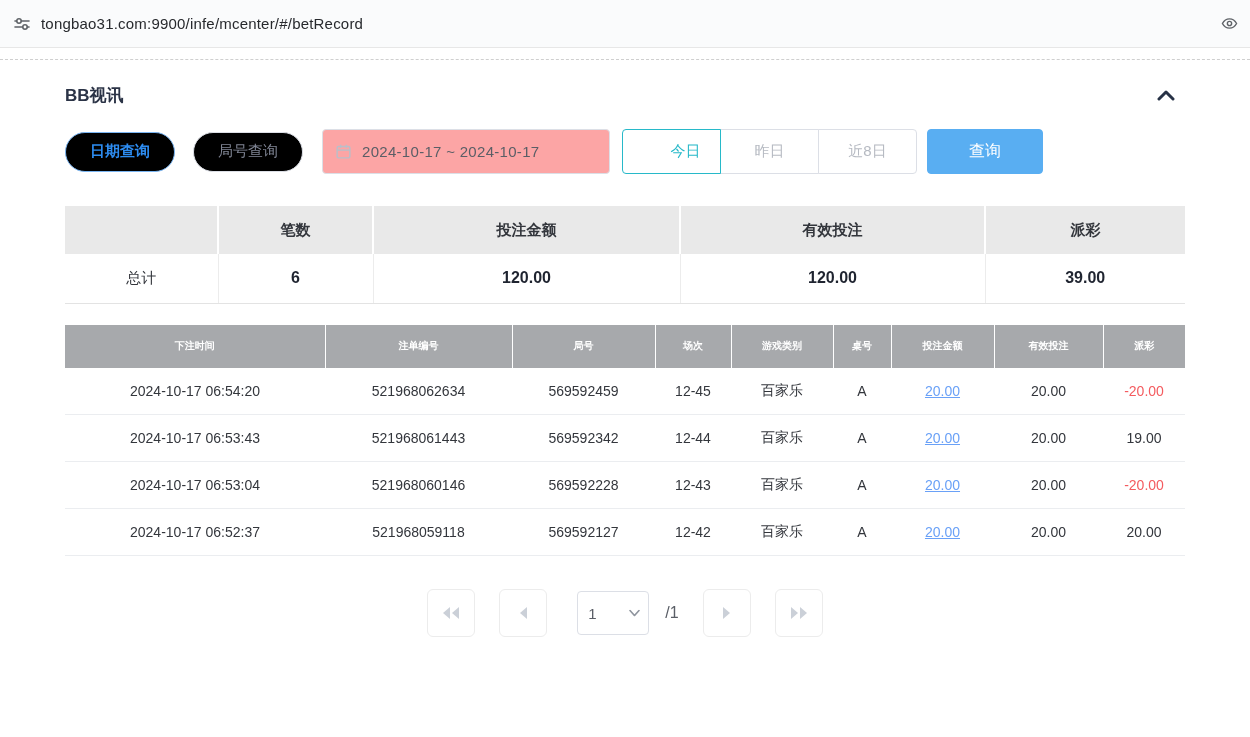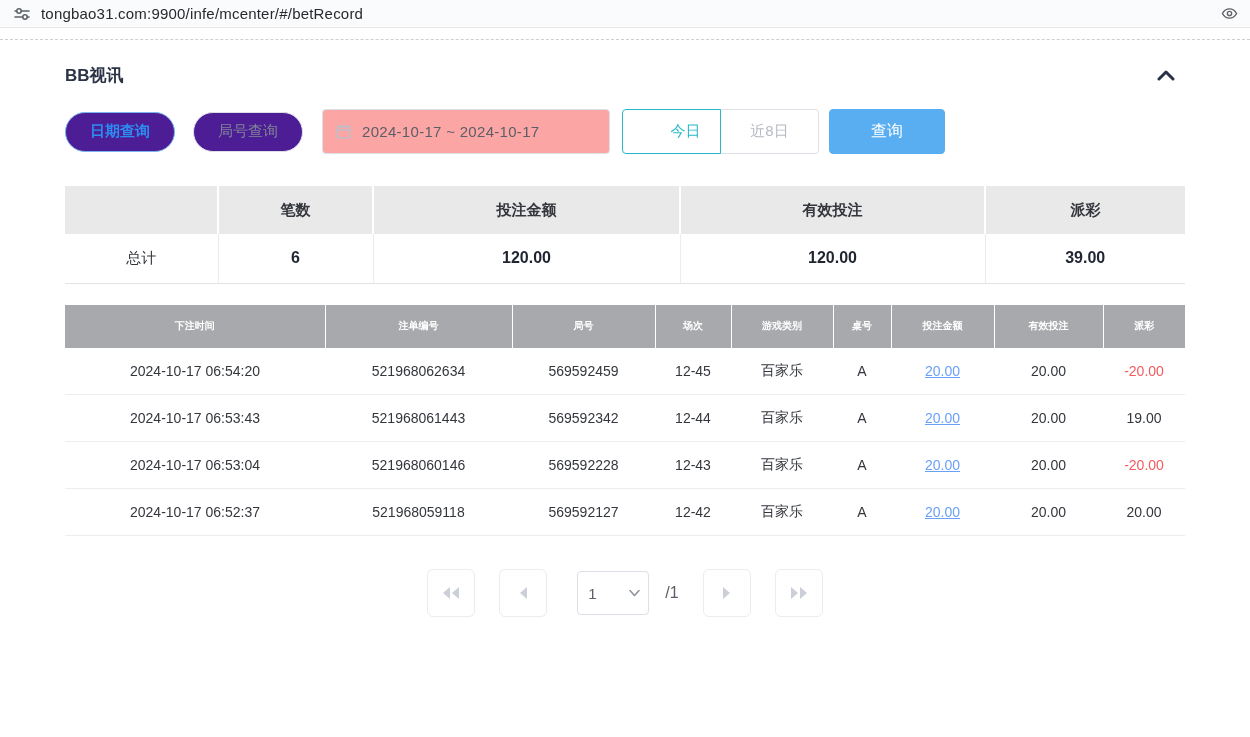--- a/index.html
+++ b/index.html
@@ -1,35 +1,35 @@
 <!DOCTYPE html>
 <html><head>
 <meta charset="utf-8">
 <style>
   * { margin:0; padding:0; box-sizing:border-box; }
   html,body { width:1250px; height:737px; background:#fff; font-family:"Liberation Sans", sans-serif; overflow:hidden; }
 
   
-  .browser-bar { height:28px; background:#fafbfc; border-bottom:1px solid #e7e7e7; display:flex; align-items:center; padding:0 12px; }
+  .browser-bar { height:48px; background:#fafbfc; border-bottom:1px solid #e7e7e7; display:flex; align-items:center; padding:0 12px; }
   .site-icon { width:20px; height:20px; display:flex; align-items:center; justify-content:center; margin-right:9px; cursor:pointer; }
   .url-text { font-size:15px; color:#27292d; letter-spacing:.2px; }
   .bar-right { margin-left:auto; display:flex; align-items:center; }
   .reader-icon { width:18px; height:18px; display:flex; align-items:center; justify-content:center; cursor:pointer; }
 
   .dashed-divider { border-top:1px dashed #cfcfcf; margin-top:11px; }
 
   
   .content { padding:0 65px; }
   .page-header { margin-top:24px; display:flex; align-items:center; justify-content:space-between; }
   .page-title { font-size:17px; font-weight:bold; color:#2b3346; }
   .collapse-btn { width:26px; height:20px; display:flex; align-items:center; justify-content:center; cursor:pointer; margin-right:6px; background:none; border:none; }
 
   
   .filter-row { margin-top:22px; display:flex; align-items:center; }
-  .pill { height:40px; padding:0 24px; border-radius:20px; background:#4c1d95; border:1px solid #dcdfe6; color:#808695; font-size:15px; cursor:pointer; font-family:inherit; }
+  .pill { height:40px; padding:0 24px; border-radius:20px; background:#000000; border:1px solid #dcdfe6; color:#808695; font-size:15px; cursor:pointer; font-family:inherit; }
   .pill.active { border-color:#7ab5f2; color:#2d8cf0; font-weight:bold; }
   .pill + .pill { margin-left:18px; }
 
   .date-input { margin-left:19px; width:288px; height:45px; border:1px solid #dcdfe6; border-radius:4px; background:#fca5a5; display:flex; align-items:center; padding:0 12px; cursor:pointer; }
   .date-input .cal { width:17px; height:17px; margin-right:10px; display:flex; align-items:center; }
   .date-value { font-size:15px; color:#5a5e66; letter-spacing:.3px; }
 
   .btn-group { margin-left:12px; display:flex; }
   .grp { width:99px; height:45px; background:#fff; border:1px solid #dcdfe6; color:#b6bac2; font-size:15px; cursor:pointer; font-family:inherit; margin-left:-1px; }
   .grp:first-child { margin-left:0; border-radius:4px 0 0 4px; }
@@ -111,20 +111,21 @@
           <line x1="3" y1="10" x2="21" y2="10"></line>
           <line x1="8" y1="2.5" x2="8" y2="7"></line>
             <line x1="16" y1="2.5" x2="16" y2="7"></line>
         </svg>
       </span>
       <span class="date-value">2024-10-17 ~ 2024-10-17</span>
     </div>
 
     <div class="btn-group">
       <button class="grp active">今日</button>
+      <button class="grp">昨日</button>
       <button class="grp">近8日</button>
     </div>
 
     <button class="search-btn">查询</button>
   </div>
 
   <table class="summary">
     <colgroup>
         <col style="width:153px">
         <col style="width:155px">

